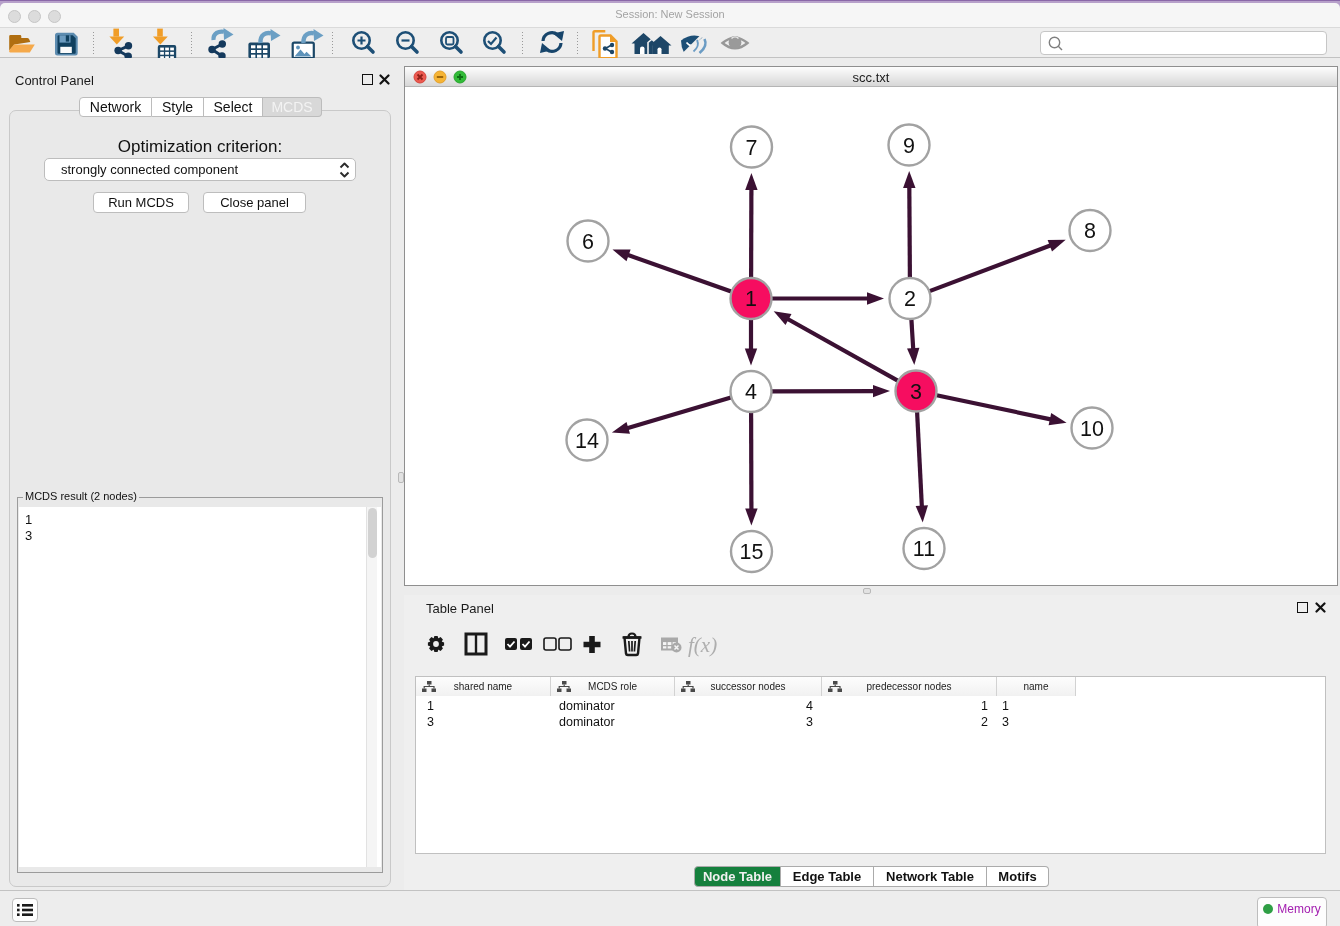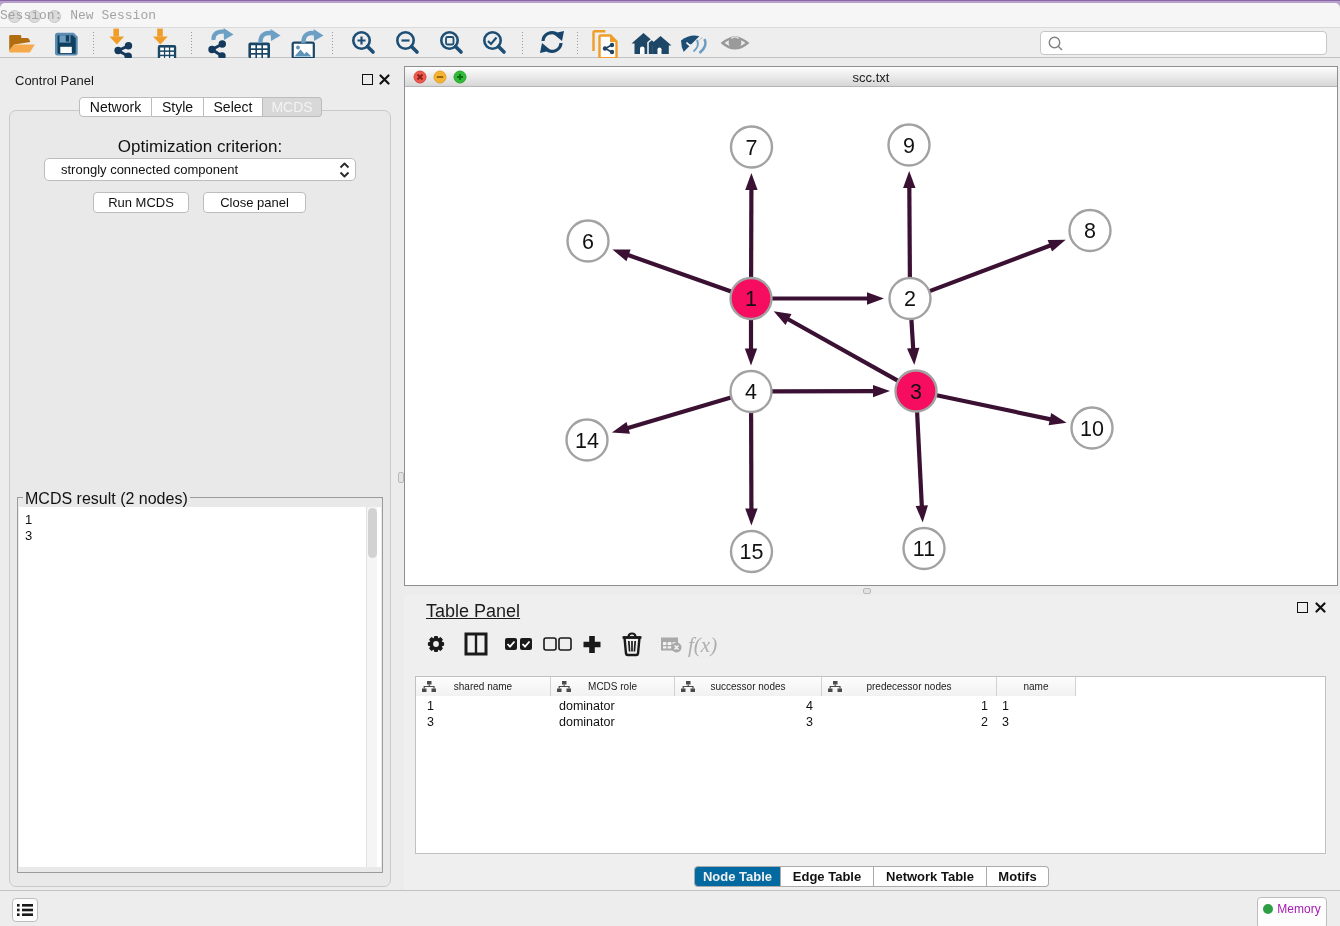--- a/index.html
+++ b/index.html
@@ -4,45 +4,45 @@
 <style>
 * { margin:0; padding:0; box-sizing:border-box; }
 html,body { width:1340px; height:926px; overflow:hidden; }
 body { font-family:"Liberation Sans", sans-serif; background:#ececec; }
 #win { position:absolute; left:0; top:0; width:1340px; height:926px; }
 .abs { position:absolute; }
 
 #desktop { position:absolute; left:0; top:0; width:1340px; height:8px; background:linear-gradient(#8a68a8 0, #8a68a8 1px, #b7a0ca 1px, #b7a0ca 100%); }
 #titlebar { position:absolute; left:0; top:3px; width:1340px; height:25px; background:#f6f6f6; border-radius:5px 5px 0 0; border-bottom:1px solid #dadada; }
 .tl { position:absolute; top:7px; width:13px; height:13px; border-radius:50%; background:#dcdcdc; border:1px solid #c6c6c6; }
-#title { position:absolute; top:5px; left:0; width:100%; font-size:13px; color:#a3a3a3;font-family:Liberation Mono, monospace; }
+#title { position:absolute; top:5px; left:0; width:100%; text-align:center; font-size:11px; color:#a3a3a3; }
 
 #toolbar { position:absolute; left:0; top:28px; width:1340px; height:30px; background:#eeeeee; border-bottom:1px solid #c2c2c2; }
 .tsep { position:absolute; top:4px; height:22px; width:1px; background-image:repeating-linear-gradient(#9a9a9a 0 1px, transparent 1px 3px); }
 #search { position:absolute; left:1040px; top:3px; width:287px; height:24px; background:#fff; border:1px solid #c6c6c6; border-radius:4px; }
 
 #controlpanel { position:absolute; left:0; top:58px; width:404px; height:832px; background:#ececec; }
 #cp-title { position:absolute; left:15px; top:15px; font-size:13px; color:#1b1b1b; }
 .tab { position:absolute; top:39px; height:20px; z-index:3; background:#fff; border:1px solid #bcbcbc; font-size:14px; color:#111; text-align:center; line-height:19px; }
 #cp-inner { position:absolute; left:9px; top:52px; width:382px; height:777px; background:#e9e9e9; border:1px solid #c9c9c9; border-radius:7px; }
 #opt-label { position:absolute; left:0; top:79px; width:400px; text-align:center; font-size:17px; color:#111; }
 #combo { position:absolute; left:44px; top:100px; width:312px; height:23px; background:#fff; border:1px solid #bdbdbd; border-radius:5px; font-size:13px; color:#111; line-height:21px; padding-left:16px; }
 .cpbtn { position:absolute; top:134px; height:21px; background:#fff; border:1px solid #bdbdbd; border-radius:4px; font-size:13px; color:#111; text-align:center; line-height:19px; }
 #fieldset { position:absolute; left:17px; top:439px; width:366px; height:376px; border:1px solid #9b9b9b; }
-#fs-legend { position:absolute; left:5px; top:-8px; background:#e9e9e9; font-size:16px; color:#111; padding:0 2px; }
+#fs-legend { position:absolute; left:5px; top:-8px; background:#e9e9e9; font-size:11px; color:#111; padding:0 2px; }
 #fs-white { position:absolute; left:1px; top:9px; width:362px; height:360px; background:#fff; font-size:13px; color:#111; }
 #fs-scroll { position:absolute; right:4px; top:0px; width:11px; height:360px; background:#f5f5f5; border-left:1px solid #e2e2e2; }
 #fs-thumb { position:absolute; left:1px; top:1px; width:9px; height:50px; background:#d2d2d2; border-radius:5px; }
 
 #netframe { position:absolute; left:404px; top:66px; width:934px; height:520px; border:1px solid #8f8f8f; background:#fff; }
 #nf-titlebar { position:absolute; left:0; top:0; width:932px; height:20px; background:linear-gradient(#fdfdfd,#d7d7d7); border-bottom:1px solid #b5b5b5; }
 #nf-title { position:absolute; top:3px; left:0; width:100%; text-align:center; font-size:13px; color:#1b1b1b; }
 
 #tablepanel { position:absolute; left:404px; top:595px; width:936px; height:295px; background:#efefef; }
-#tp-title { position:absolute; left:22px; top:6px; font-size:18px; color:#1b1b1b;text-decoration:underline; }
+#tp-title { position:absolute; left:22px; top:6px; font-size:13px; color:#1b1b1b; }
 #tp-table { position:absolute; left:11px; top:81px; width:911px; height:178px; background:#fff; border:1px solid #c0c0c0; }
 .th { position:absolute; top:0; height:19px; border-right:1px solid #d2d2d2; background:linear-gradient(#fdfdfd,#f1f1f1); font-size:10px; color:#1c1c1c; text-align:center; line-height:19px; }
 .td { position:absolute; font-size:12.5px; color:#111; }
 .btab { position:absolute; top:271px; height:21px; background:#fff; border:1px solid #ababab; font-size:13px; font-weight:bold; color:#111; text-align:center; line-height:20px; }
 
 #statusbar { position:absolute; left:0; top:890px; width:1340px; height:36px; background:#ededed; border-top:1px solid #c2c2c2; }
 #memorybtn { position:absolute; right:13px; top:6px; width:70px; height:32px; background:#fdfdfd; border:1px solid #bdbdbd; border-radius:4px; font-size:12px; color:#a21caf; text-align:center; line-height:22px; }
 #listbtn { position:absolute; left:12px; top:7px; width:26px; height:24px; background:#fdfdfd; border:1px solid #bdbdbd; border-radius:4px; }
 .grip { position:absolute; background:#e2e2e2; border:1px solid #b9b9b9; border-radius:2px; }
 </style>
@@ -387,21 +387,21 @@
       <div class="td" style="left:11px; top:38px;">3</div>
       <div class="td" style="left:143px; top:22px;">dominator</div>
       <div class="td" style="left:143px; top:38px;">dominator</div>
       <div class="td" style="left:259px; top:22px; width:138px; text-align:right;">4</div>
       <div class="td" style="left:259px; top:38px; width:138px; text-align:right;">3</div>
       <div class="td" style="left:406px; top:22px; width:166px; text-align:right;">1</div>
       <div class="td" style="left:406px; top:38px; width:166px; text-align:right;">2</div>
       <div class="td" style="left:586px; top:22px;">1</div>
       <div class="td" style="left:586px; top:38px;">3</div>
     </div>
-    <div class="btab" style="left:290px; width:87px; border-radius:4px 0 0 4px; background:#0369a1; color:#f0f0f0;">Node Table</div>
+    <div class="btab" style="left:290px; width:87px; border-radius:4px 0 0 4px; background:#15803d; color:#f0f0f0;">Node Table</div>
     <div class="btab" style="left:377px; width:93px; border-left:none;">Edge Table</div>
     <div class="btab" style="left:470px; width:113px; border-left:none;">Network Table</div>
     <div class="btab" style="left:583px; width:62px; border-left:none; border-radius:0 4px 4px 0;">Motifs</div>
   </div>
   <div id="statusbar">
     <div id="listbtn">
       <svg width="16" height="14" viewBox="0 0 16 14" style="position:absolute;left:4px;top:4px">
         <g fill="#1a1a1a">
           <rect x="0" y="1" width="2.6" height="2.6"></rect>
             <rect x="0" y="5.7" width="2.6" height="2.6"></rect>

